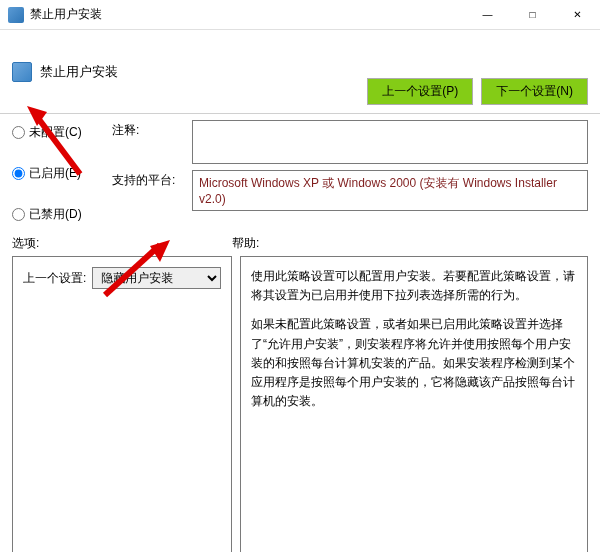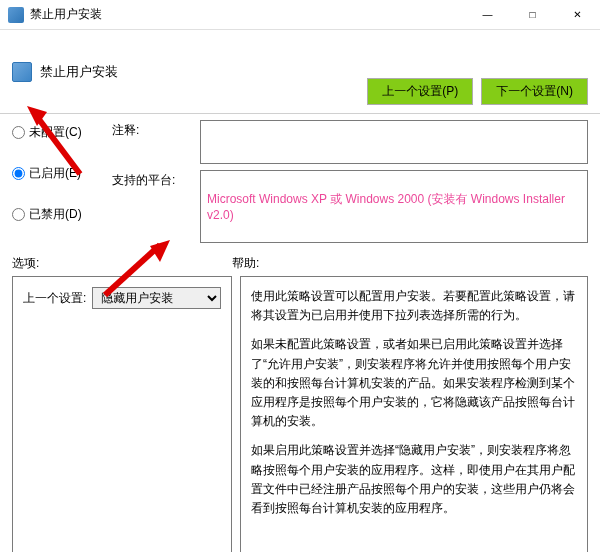--- a/index.html
+++ b/index.html
@@ -67,30 +67,30 @@
     flex-direction: column;
     gap: 24px;
     padding-top: 4px;
   }
   .radio-item {
     display: flex; align-items: center; gap: 4px;
     font-size: 12px;
   }
   .radio-item input { margin: 0; }
   .fields-col { flex: 1; display: flex; flex-direction: column; gap: 6px; }
-  .field-row { display: flex; gap: 24px; justify-content: center; }
+  .field-row { display: flex; gap: 16px; justify-content: center; }
   .field-label { width: 64px; font-size: 12px; padding-top: 2px; }
   .field-box {
     flex: 1;
     border: 1px solid #7a7a7a;
     background: #fff;
     min-height: 44px;
-    padding: 20px 6px;
-    font-size: 12px;
-    color: #ec4899;
+    padding: 4px 6px;
+    font-size: 12px;
+    color: #7f1d1d;
   }
   .field-box.sm { min-height: 26px; display:flex; align-items:center; }
   .lower-labels {
     display: flex;
     padding: 12px 12px 4px 12px;
     align-items: flex-end;
   }
   .lower-labels .lbl-left { width: 220px; }
   .bottom-area {
     display: flex;
@@ -182,21 +182,20 @@
     <div class="behavior-row">
       <span class="behavior-label">上一个设置:</span>
       <select class="behavior-select">
         <option>隐藏用户安装</option>
       </select>
     </div>
   </div>
   <div class="panel panel-right">
     <p>使用此策略设置可以配置用户安装。若要配置此策略设置，请将其设置为已启用并使用下拉列表选择所需的行为。</p>
     <p>如果未配置此策略设置，或者如果已启用此策略设置并选择了“允许用户安装”，则安装程序将允许并使用按照每个用户安装的和按照每台计算机安装的产品。如果安装程序检测到某个应用程序是按照每个用户安装的，它将隐藏该产品按照每台计算机的安装。</p>
-    <p>如果启用此策略设置并选择“隐藏用户安装”，则安装程序将忽略按照每个用户安装的应用程序。这样，即使用户在其用户配置文件中已经注册产品按照每个用户的安装，这些用户仍将会看到按照每台计算机安装的应用程序。</p>
   </div>
 </div>
 
 <div class="arrow" style="left:25px; top:104px;">
   <svg width="70" height="80">
       <path d="M10 10 L55 70" stroke="#d00" stroke-width="6" fill="none"></path>
       <polygon points="2,2 22,8 12,22" fill="#d00"></polygon>
     </svg>
 </div>
 <div class="arrow" style="left:95px; top:240px;">

